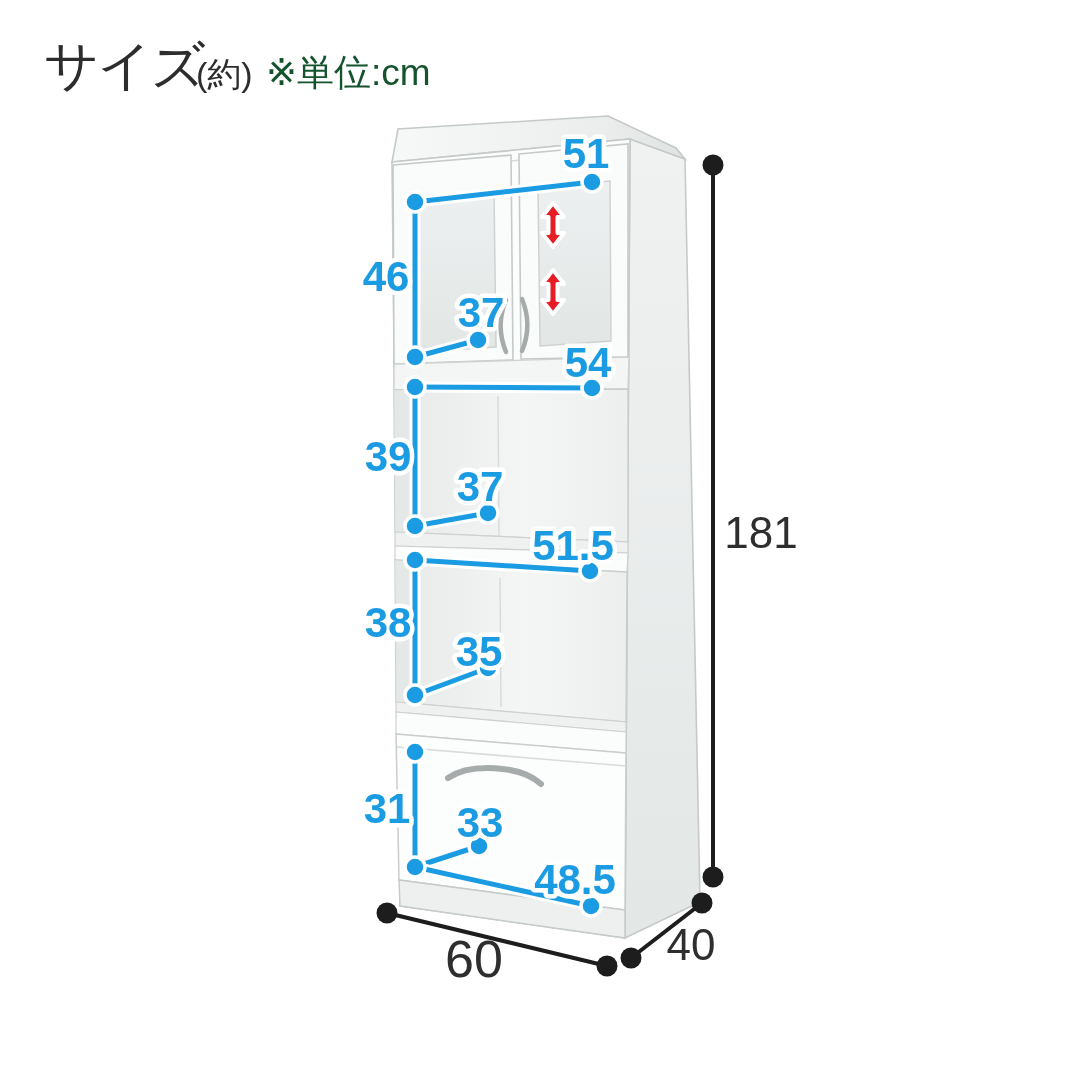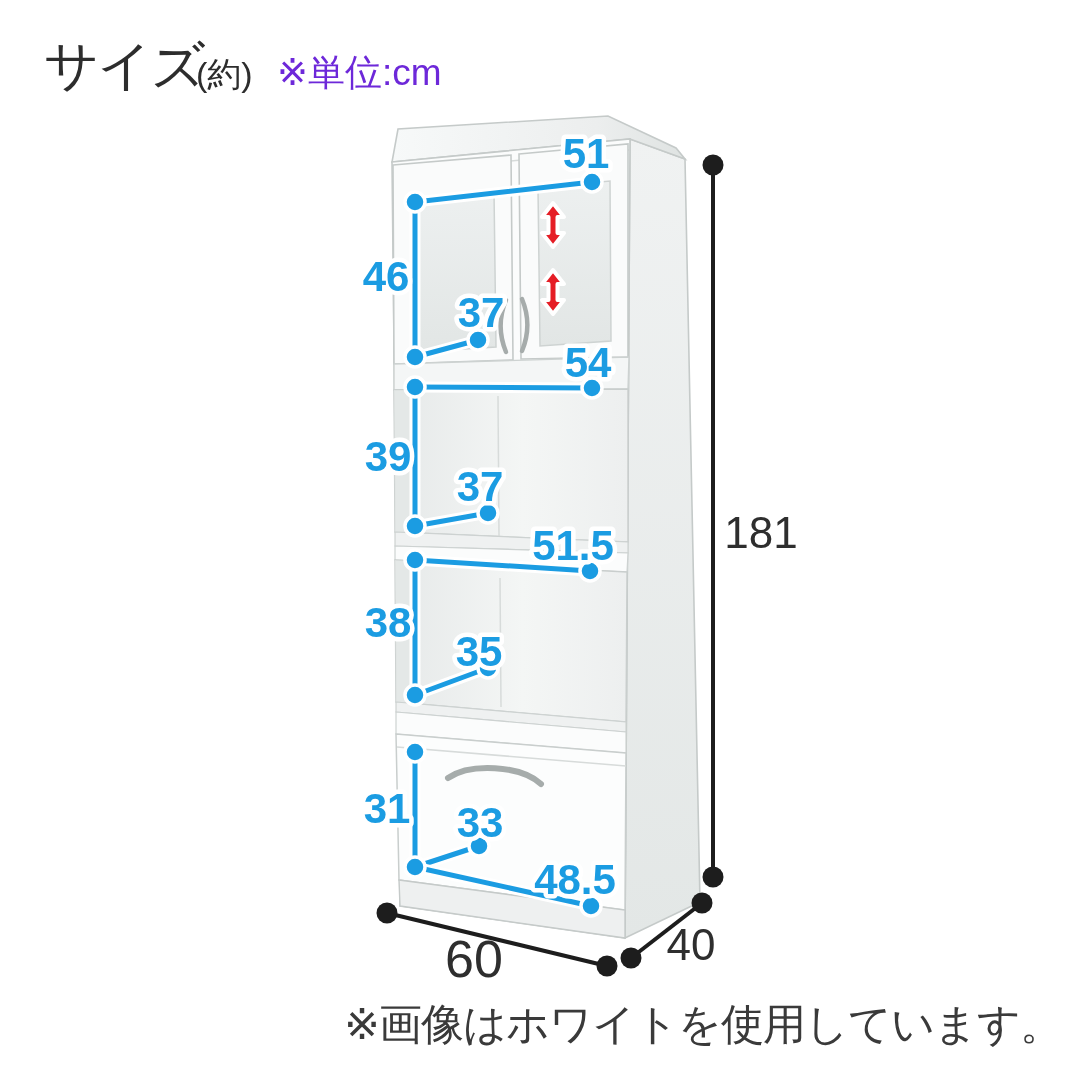--- a/index.html
+++ b/index.html
@@ -8,21 +8,21 @@
     font-family:"Liberation Sans","DejaVu Sans",sans-serif;
   }
   .hdr-title{
     position:absolute;left:44px;top:30px;font-size:54px;color:#2d2d2d;
     letter-spacing:-2px;white-space:nowrap;
   }
   .hdr-suffix{
     position:absolute;left:196px;top:52px;font-size:34px;color:#2d2d2d;white-space:nowrap;
   }
   .hdr-unit{
-    position:absolute;left:277px;top:48px;font-size:37px;color:#6d28d9;white-space:nowrap;
+    position:absolute;left:266px;top:48px;font-size:37px;color:#14532d;white-space:nowrap;
   }
   .hdr-pitch{
     position:absolute;left:538px;top:44px;font-size:38px;color:#e2462e;white-space:nowrap;
   }
   .ftr-note{
     position:absolute;left:344px;top:996px;font-size:43px;color:#3a3a3a;
     letter-spacing:-1px;white-space:nowrap;
   }
   svg.diagram{position:absolute;left:0;top:0;}
   
@@ -229,14 +229,13 @@
       <text class="dlabel" x="480" y="501">37</text>
       <text class="dlabel" x="573" y="560">51.5</text>
       <text class="dlabel" x="388" y="637">38</text>
       <text class="dlabel" x="479" y="666">35</text>
       <text class="dlabel" x="387" y="823">31</text>
       <text class="dlabel" x="480" y="837">33</text>
       <text class="dlabel" x="575" y="894">48.5</text>
     </g>
   </svg>
 
-  <span class="ftr-note">※画像はホワイトを使用しています。</span>
 </div>
 
 </body></html>

